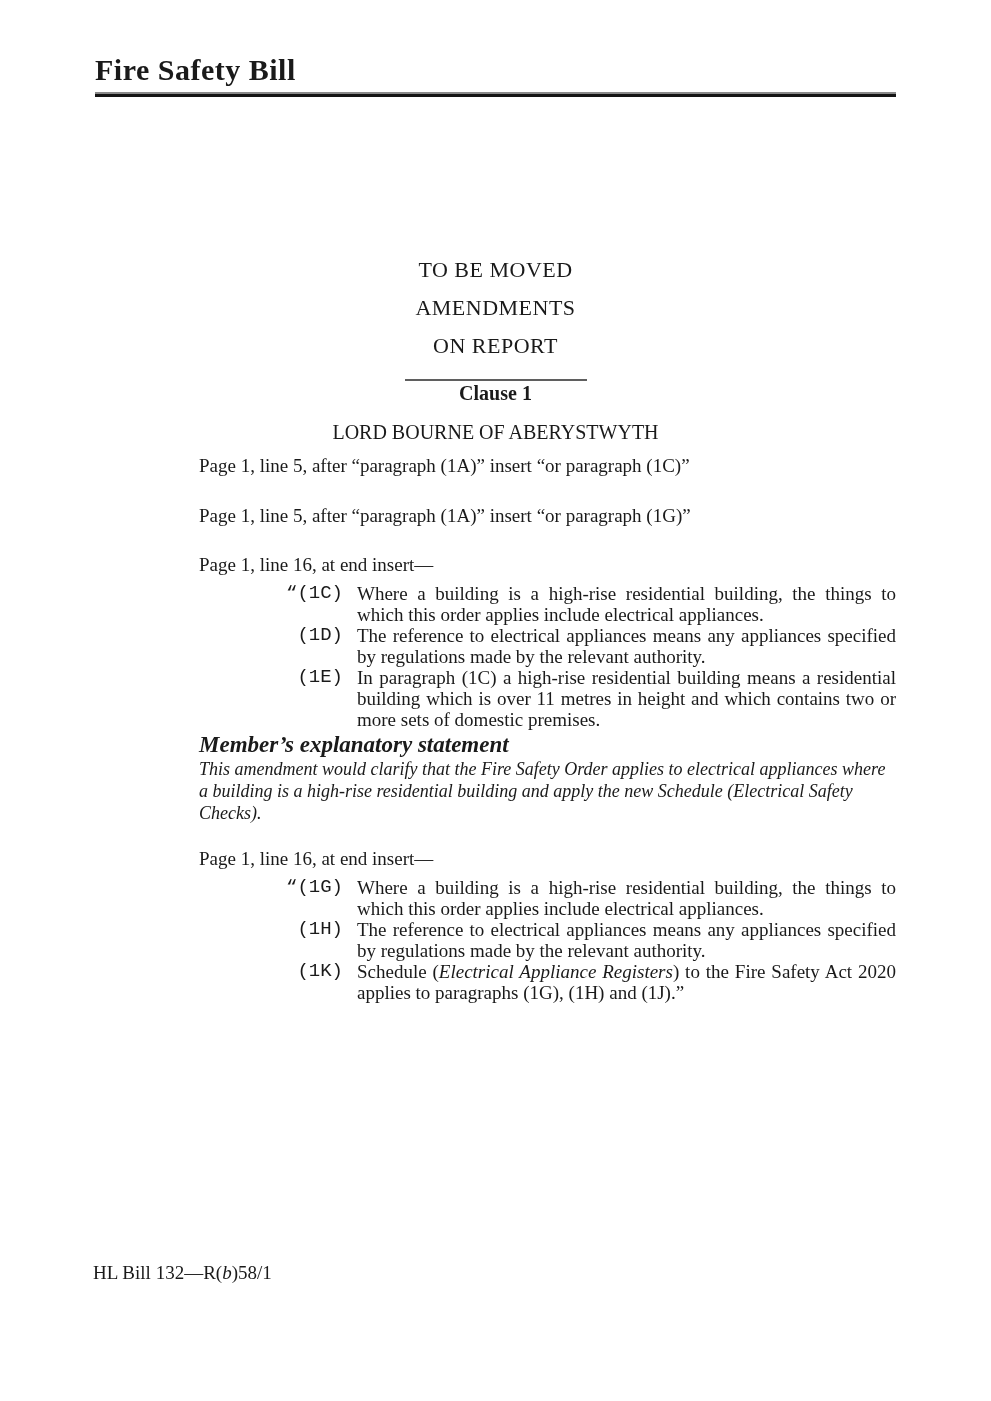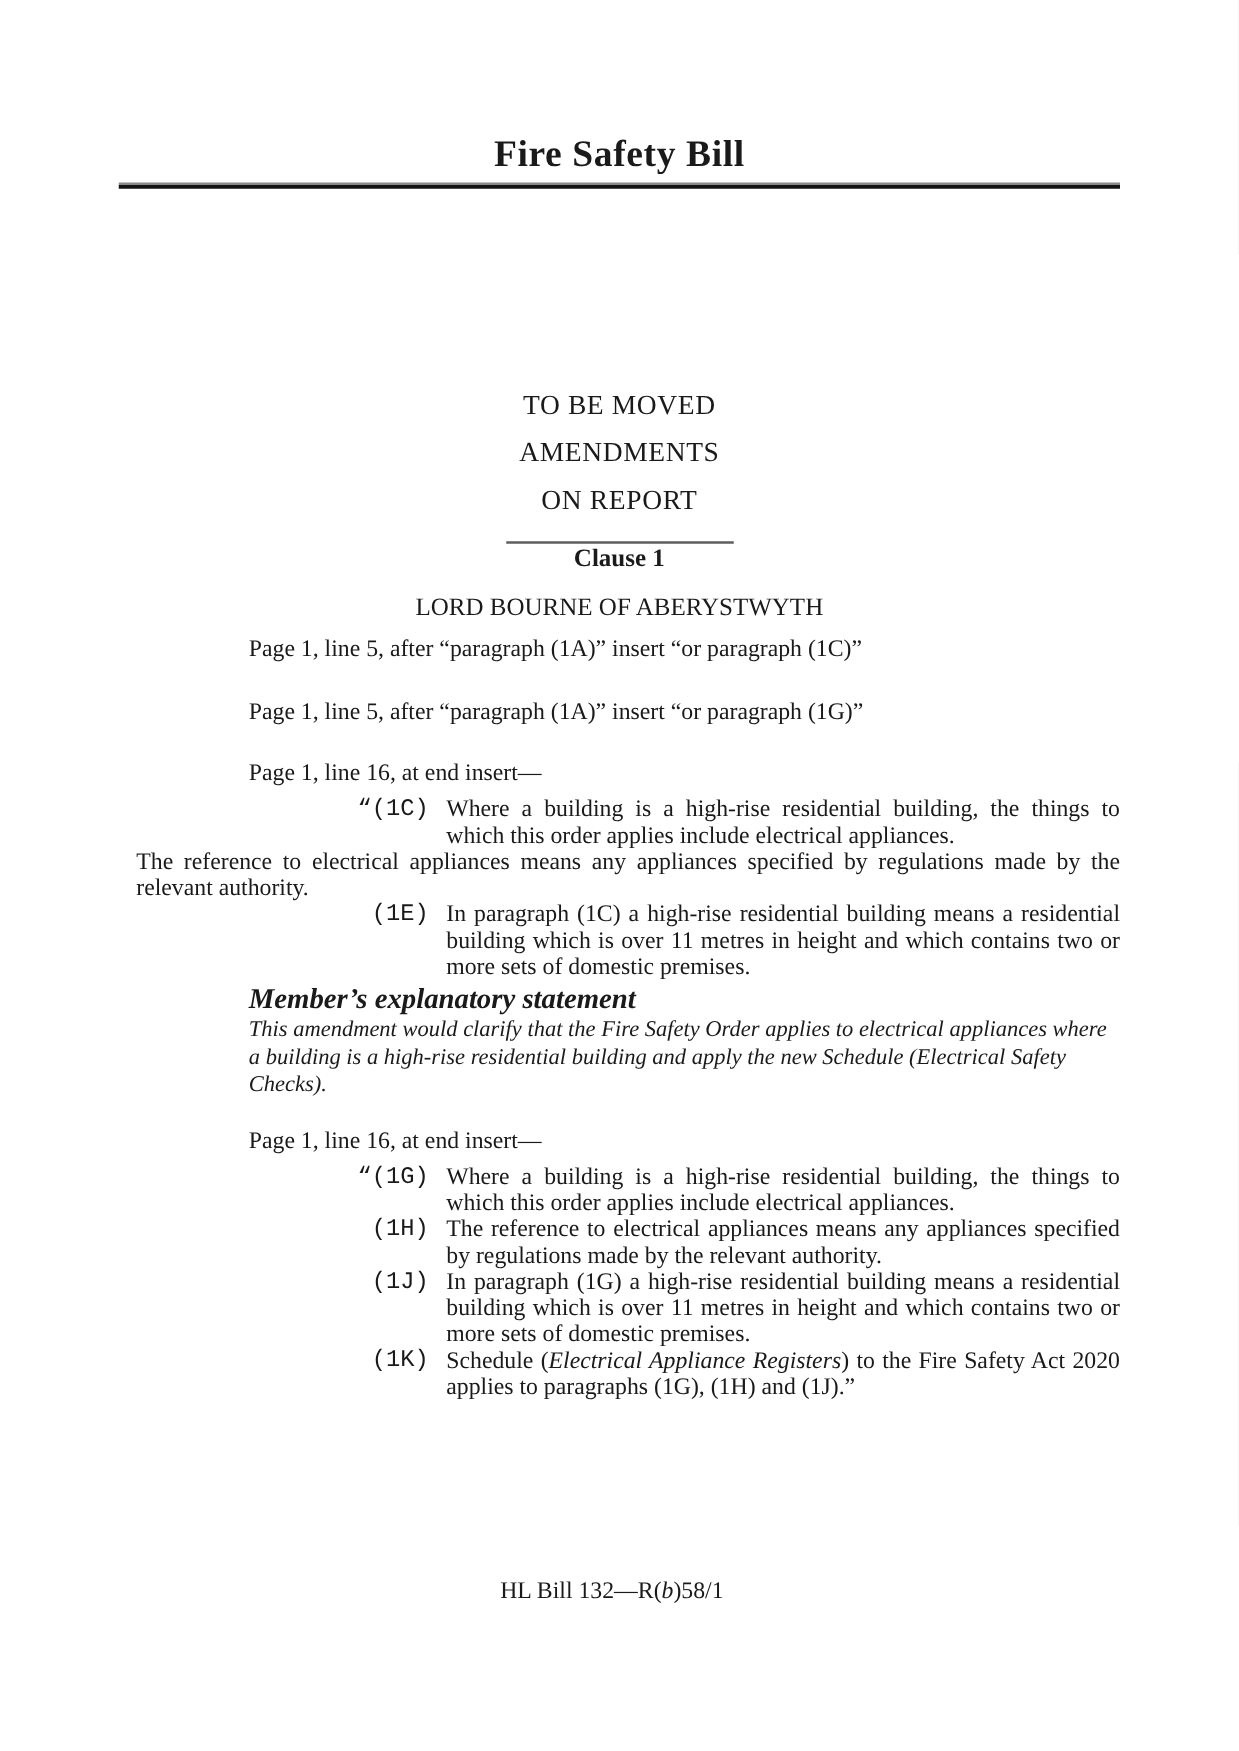--- a/index.html
+++ b/index.html
@@ -10,25 +10,24 @@
     height: 1401px;
     margin: 0 auto;
     background: #ffffff;
     font-family: "Liberation Serif", "DejaVu Serif", serif;
     color: #1a1a1a;
     overflow: hidden;
   }
   .inner { margin: 0 95px; }
 
   .doc-title {
-    padding-top: 106px;
+    padding-top: 52px;
     font-size: 30px;
     line-height: 36px;
     font-weight: bold;
-    text-align: center;
     letter-spacing: 0.5px;
   }
   .rule-double {
     margin-top: 4px;
     height: 3px;
     border-top: 2px solid #8a8a8a;
     border-bottom: 3px solid #141414;
   }
 
   .amendments-heading {
@@ -89,21 +88,21 @@
     font-style: italic;
     width: 800px;
   }
 
   .footer {
     position: absolute;
     top: 1261px;
     left: 93px;
     right: 105px;
     display: flex;
-    justify-content: center;
+    justify-content: flex-start;
     font-size: 19px;
     line-height: 24px;
   }
 </style>
 </head>
 <body>
 
 <div class="page">
   <div class="inner">
 
@@ -126,20 +125,21 @@
     <p class="amendment-line p2">Page 1, line 5, after “paragraph (1A)” insert “or paragraph (1G)”</p>
 
     <p class="amendment-line p3">Page 1, line 16, at end insert—</p>
 
     <div class="sub-list">
       <div class="list-item">
         <span class="num">“(1C)</span>
         <span class="txt">Where a building is a high-rise residential building, the things to which this order applies include electrical appliances.</span>
       </div>
       <div class="list-item">
+        <span class="num">(1D)</span>
         <span class="txt">The reference to electrical appliances means any appliances specified by regulations made by the relevant authority.</span>
       </div>
       <div class="list-item">
         <span class="num">(1E)</span>
         <span class="txt">In paragraph (1C) a high-rise residential building means a residential building which is over 11 metres in height and which contains two or more sets of domestic premises.</span>
       </div>
     </div>
 
     <div class="expl-heading">Member’s explanatory statement</div>
     <div class="expl-text">This amendment would clarify that the Fire Safety Order applies to electrical appliances where a building is a high-rise residential building and apply the new Schedule (Electrical Safety Checks).</div>
@@ -149,24 +149,20 @@
     <div class="sub-list">
       <div class="list-item">
         <span class="num">“(1G)</span>
         <span class="txt">Where a building is a high-rise residential building, the things to which this order applies include electrical appliances.</span>
       </div>
       <div class="list-item">
         <span class="num">(1H)</span>
         <span class="txt">The reference to electrical appliances means any appliances specified by regulations made by the relevant authority.</span>
       </div>
       <div class="list-item">
-        <span class="num">(1J)</span>
-        <span class="txt">In paragraph (1G) a high-rise residential building means a residential building which is over 11 metres in height and which contains two or more sets of domestic premises.</span>
-      </div>
-      <div class="list-item">
         <span class="num">(1K)</span>
         <span class="txt"><span>Schedule (</span><i>Electrical Appliance Registers</i><span>) to the Fire Safety Act 2020 applies to paragraphs (1G), (1H) and (1J).”</span></span>
       </div>
     </div>
 
   </div>
 
   <div class="footer">
     <span><span>HL Bill 132—R(</span><i>b</i><span>)</span></span>
     <span>58/1</span>

